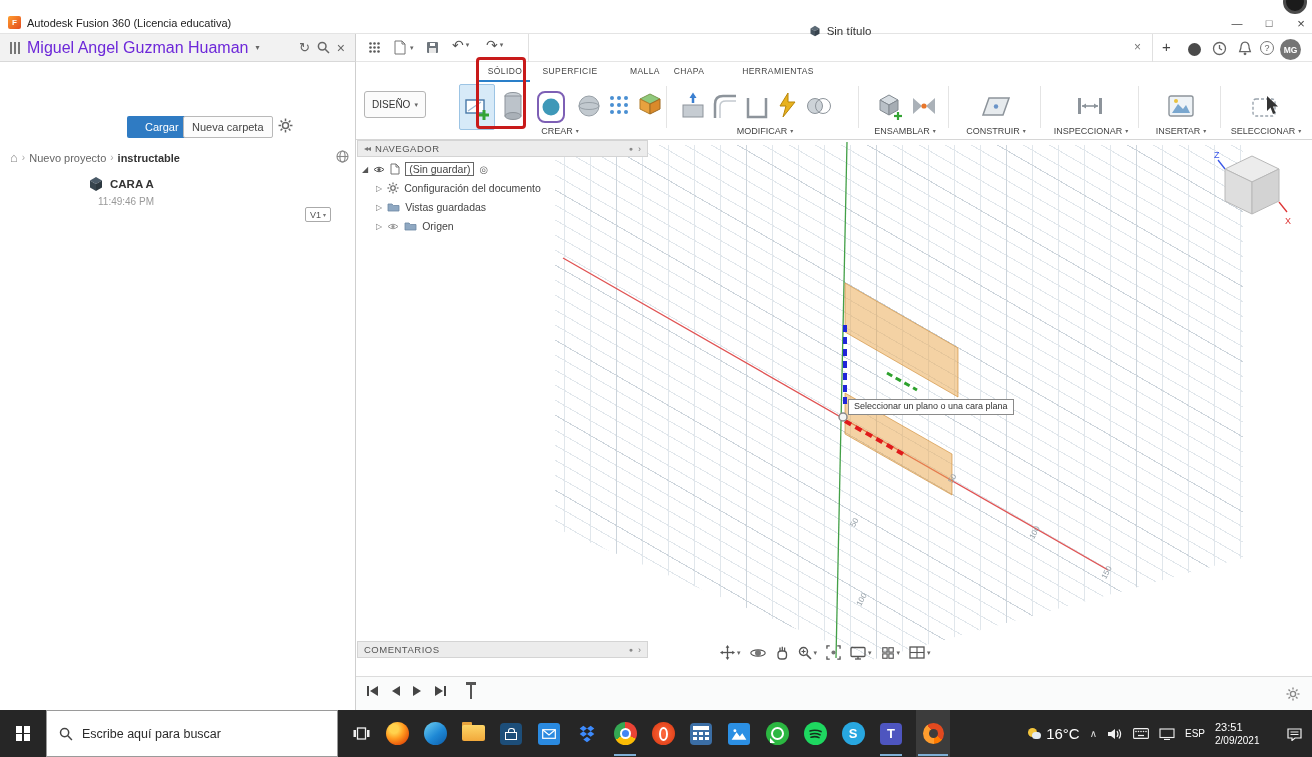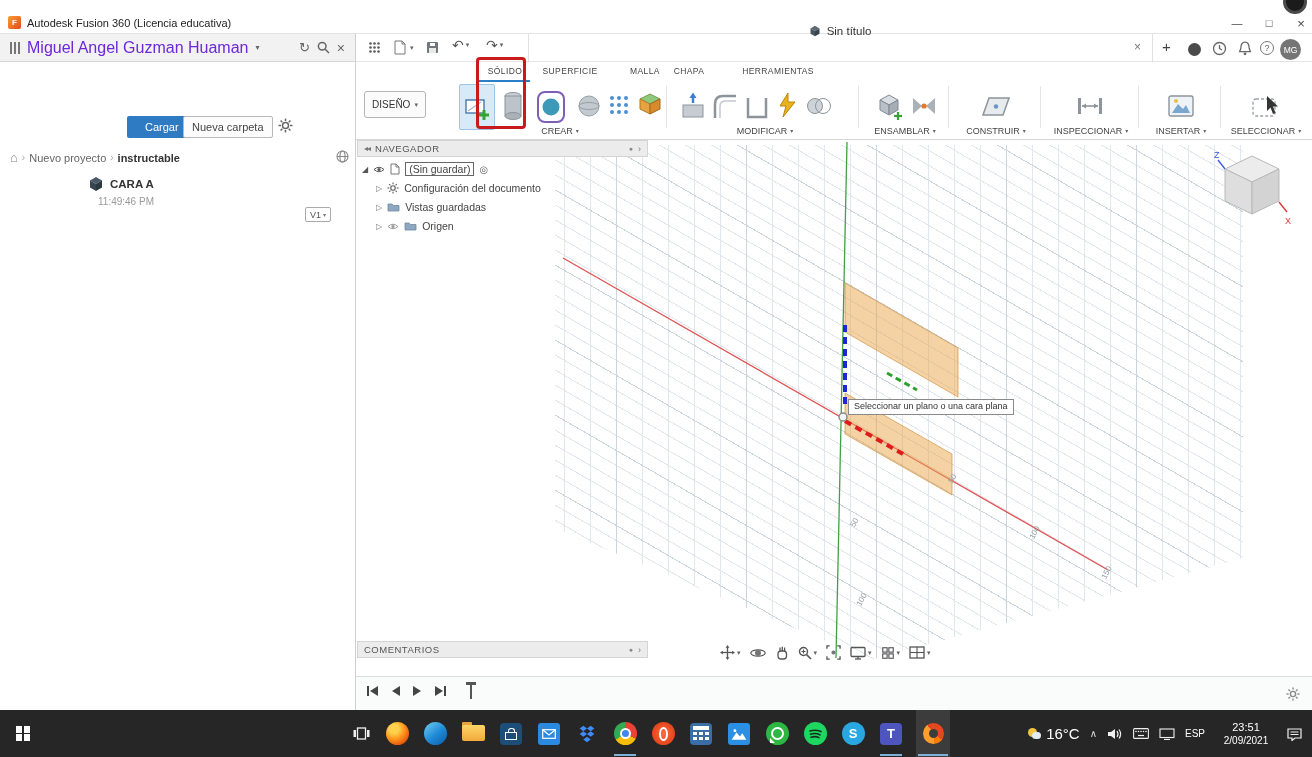--- a/index.html
+++ b/index.html
@@ -162,21 +162,21 @@
   </span>
   <span class="abs" style="left:1238px;top:41px">
     <svg width="14" height="15" viewBox="0 0 13 14">
         <path d="M6.5 1 C3.5 1 2.6 3.8 2.6 6.8 L1.5 10 H11.5 L10.4 6.8 C10.4 3.8 9.5 1 6.5 1 Z" fill="none" stroke="#666" stroke-width="1.2"></path>
         <circle cx="6.5" cy="12" r="1.3" fill="#666"></circle>
       </svg>
   </span>
   <span class="abs fc" style="left:1260px;top:41px;width:14px;height:14px;border:1.5px solid #777;border-radius:50%;font-size:9px;color:#666">
       <span>?</span>
     </span>
-  <span class="abs fc" style="left:1280px;top:39px;width:21px;height:21px;border-radius:50%;background:#757575;color:#fff;font-size:8.5px;font-weight:normal">
+  <span class="abs fc" style="left:1280px;top:39px;width:21px;height:21px;border-radius:50%;background:#757575;color:#fff;font-size:8.5px;font-weight:bold">
       <span>MG</span>
     </span>
 
   <div class="abs dpanel"></div>
   <button class="abs btn-blue" style="left:127px;top:116px"><span>Cargar</span></button>
   <button class="abs btn-plain" style="left:183px;top:116px"><span>Nueva carpeta</span></button>
   <span class="abs" style="left:278px;top:118px">
     <svg width="15" height="15" viewBox="0 0 14 14">
         <circle cx="7" cy="7" r="2.8" fill="none" stroke="#666" stroke-width="1.4"></circle>
         <g stroke="#666" stroke-width="1.4">
@@ -630,20 +630,27 @@
 
   <div class="abs taskbar">
     <div class="fc" style="position:absolute;left:0;top:0;width:46px;height:47px">
       <span style="display:grid;grid-template-columns:6.5px 6.5px;grid-template-rows:6.5px 6.5px;gap:1.5px">
         <span style="background:#fff"></span>
           <span style="background:#fff"></span>
           <span style="background:#fff"></span>
           <span style="background:#fff"></span>
       </span>
     </div>
+    <div class="f" style="position:absolute;left:46px;top:0;width:292px;height:47px;background:#fff;border:1px solid #9a9a9a;padding-left:12px;gap:9px">
+      <svg width="14" height="14" viewBox="0 0 13 13">
+          <circle cx="5.2" cy="5.2" r="3.8" fill="none" stroke="#444" stroke-width="1.4"></circle>
+          <line x1="8.2" y1="8.2" x2="12" y2="12" stroke="#444" stroke-width="1.4"></line>
+        </svg>
+      <input style="border: none; outline: none; font-size: 12.5px; width: 230px; font-family: inherit; background: transparent;" placeholder="Escribe aquí para buscar">
+    </div>
     <div class="fc" style="position:absolute;left:342px;top:0;width:38px;height:47px">
       <svg width="17" height="13" viewBox="0 0 17 13">
           <rect x="4.5" y="1" width="8" height="11" fill="none" stroke="#f0f0f0" stroke-width="1.3"></rect>
           <rect x="0.5" y="3" width="2.5" height="7" fill="#f0f0f0"></rect>
           <rect x="14" y="3" width="2.5" height="7" fill="#f0f0f0"></rect>
         </svg>
     </div>
 
     <div class="f" style="position:absolute;left:384px;top:0;height:47px;gap:12px">
       <div class="app">
@@ -780,21 +787,21 @@
             <line x1="5" y1="7.5" x2="11" y2="7.5" stroke="#f0f0f0" stroke-width="1.2"></line>
           </svg>
       </span>
       <span class="trayico">
         <svg width="16" height="12" viewBox="0 0 16 12">
             <rect x="1" y="1" width="14" height="8.5" fill="none" stroke="#f0f0f0" stroke-width="1.1"></rect>
             <line x1="5" y1="11.5" x2="11" y2="11.5" stroke="#f0f0f0" stroke-width="1.2"></line>
           </svg>
       </span>
       <span style="font-size:10px;color:#fff">ESP</span>
-      <span style="width:62px;text-align:center;line-height:1.3">
+      <span style="width:62px;text-align:left;line-height:1.3">
         <span style="display:block;font-size:11px;color:#fff">23:51</span>
         <span style="display:block;font-size:10px;color:#fff">2/09/2021</span>
       </span>
       <span class="trayico">
         <svg width="15" height="14" viewBox="0 0 15 14">
             <path d="M1 2 H14 V11 H8 L5 13.5 V11 H1 Z" fill="none" stroke="#f0f0f0" stroke-width="1.2"></path>
             <line x1="3.5" y1="5" x2="11.5" y2="5" stroke="#f0f0f0" stroke-width="1"></line>
             <line x1="3.5" y1="7.5" x2="11.5" y2="7.5" stroke="#f0f0f0" stroke-width="1"></line>
           </svg>
       </span>

